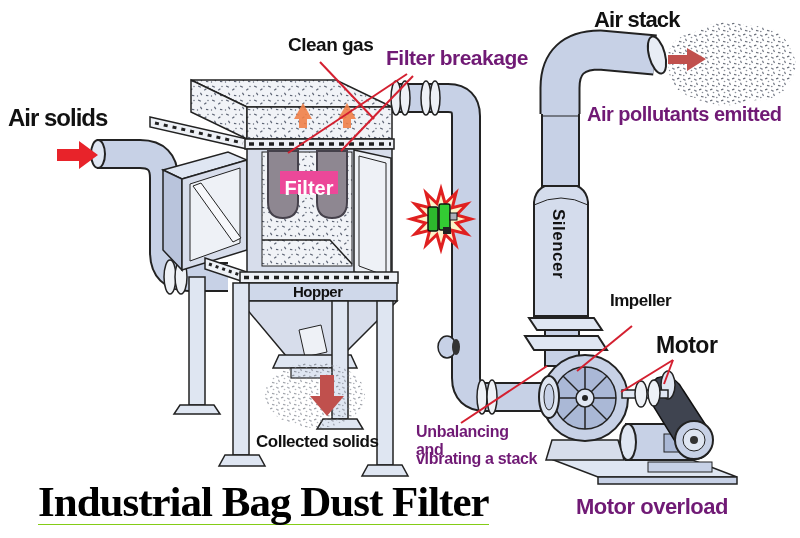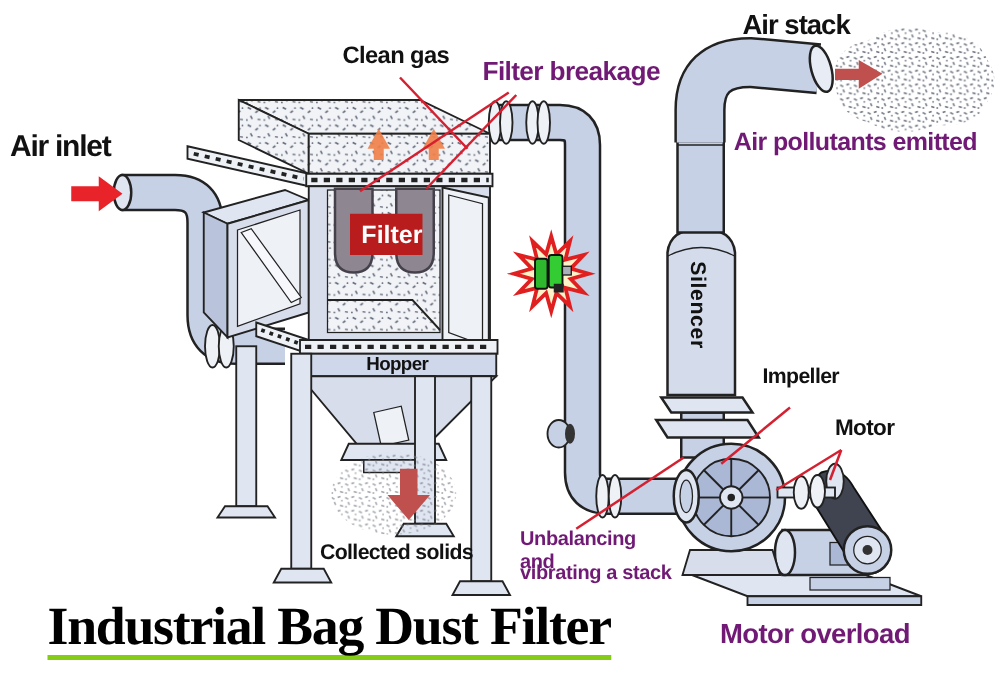--- a/index.html
+++ b/index.html
@@ -2,28 +2,28 @@
 <html><head>
 <meta charset="utf-8">
 <style>
   html,body{margin:0;padding:0;background:#ffffff;}
   .stage{position:relative;width:800px;height:538px;background:#ffffff;overflow:hidden;
          font-family:"Liberation Sans",sans-serif;}
   .stage svg{position:absolute;left:0;top:0;}
   .lbl{position:absolute;font-weight:bold;white-space:nowrap;color:#111;line-height:1.1;
        letter-spacing:-0.5px;}
   .red{color:#701a75;}
-  .filter-chip{position:absolute;left:280px;top:171px;width:58px;height:33px;background:#b91c1c;
-       color:#fff;font-weight:bold;font-size:20px;text-align:right;line-height:35px;letter-spacing:0;}
+  .filter-chip{position:absolute;left:280px;top:171px;width:58px;height:23px;background:#ec4899;
+       color:#fff;font-weight:bold;font-size:20px;text-align:center;line-height:35px;letter-spacing:0;}
   .silencer-lbl{position:absolute;left:558px;top:244px;transform:translate(-50%,-50%) rotate(90deg);
        font-weight:bold;font-size:17px;color:#111;letter-spacing:0.5px;white-space:nowrap;}
   .unb{position:absolute;width:124px;text-align:left;font-weight:bold;font-size:16px;letter-spacing:-0.3px;margin-left:16px;}
   .title{position:absolute;left:38px;top:479px;font-family:"Liberation Serif",serif;
        font-weight:bold;font-size:43px;color:#000;letter-spacing:-1px;white-space:nowrap;
-       border-bottom:4px solid #84cc16;padding-bottom:0px;line-height:1.05;}
+       border-bottom:1px solid #84cc16;padding-bottom:0px;line-height:1.05;}
 </style>
 </head>
 <body>
 
 <div class="stage">
 
 <svg width="800" height="538" viewBox="0 0 800 538">
   <defs>
     <pattern id="spk" width="14" height="14" patternUnits="userSpaceOnUse">
       <rect width="14" height="14" fill="#f1f3f7"></rect>
@@ -217,33 +217,33 @@
     <line x1="320" y1="62" x2="374" y2="119"></line>
     <line x1="407" y1="74" x2="288" y2="153"></line>
     <line x1="413" y1="76" x2="341" y2="151"></line>
     <line x1="632" y1="326" x2="577" y2="371"></line>
     <line x1="673" y1="360" x2="621" y2="392"></line>
     <line x1="673" y1="360" x2="664" y2="384"></line>
     <line x1="461" y1="423" x2="547" y2="366"></line>
   </g>
 </svg>
 
-  <div class="lbl" style="left:8px;top:105px;font-size:24px;letter-spacing:-1px;">Air inlet</div>
-  <div class="lbl" style="left:274px;top:35px;font-size:19px;">Clean gas</div>
+  <div class="lbl" style="left:8px;top:105px;font-size:24px;letter-spacing:-1px;">Air solids</div>
+  <div class="lbl" style="left:288px;top:35px;font-size:19px;">Clean gas</div>
   <div class="lbl red" style="left:386px;top:46px;font-size:21px;">Filter breakage</div>
   <div class="lbl" style="left:594px;top:8px;font-size:22px;letter-spacing:-0.8px;">Air stack</div>
   <div class="lbl red" style="left:587px;top:103px;font-size:20px;">Air pollutants emitted</div>
 
   <div class="filter-chip">Filter</div>
   <div class="silencer-lbl">Silencer</div>
 
   <div class="lbl" style="left:293px;top:284px;font-size:15px;">Hopper</div>
   <div class="lbl" style="left:256px;top:433px;font-size:17px;text-align:center;">Collected solids</div>
   <div class="lbl" style="left:610px;top:292px;font-size:17px;">Impeller</div>
-  <div class="lbl" style="left:656px;top:333px;font-size:18px;margin-left:12px;">Motor</div>
+  <div class="lbl" style="left:656px;top:333px;font-size:23px;">Motor</div>
 
   <div class="unb red" style="left:400px;top:423px;">Unbalancing and</div>
   <div class="unb red" style="left:400px;top:450px;">vibrating a stack</div>
 
   <div class="lbl red" style="left:576px;top:495px;font-size:22px;">Motor overload</div>
 
   <div class="title">Industrial Bag Dust Filter</div>
 </div>
 
 </body></html>

